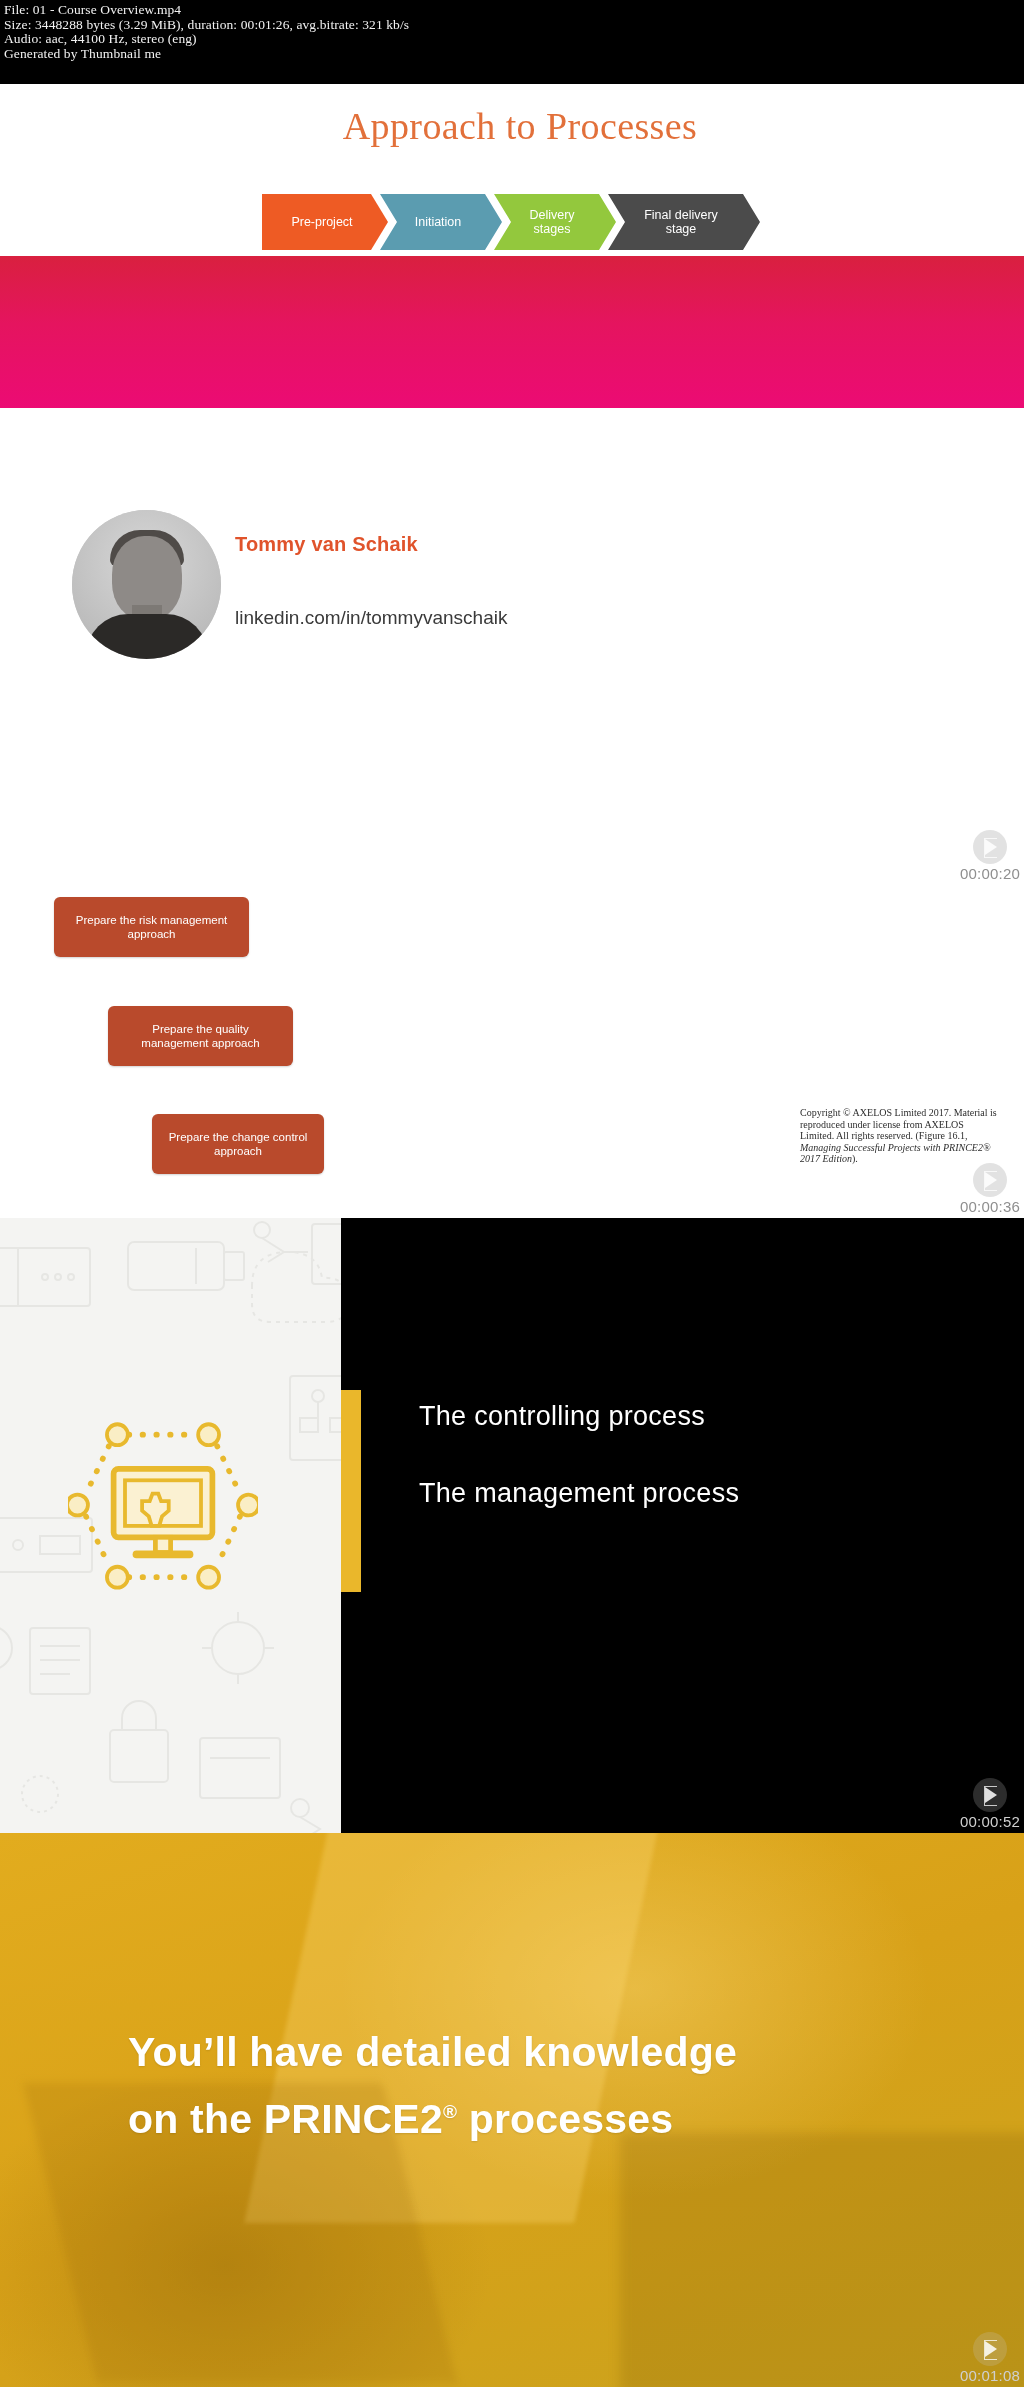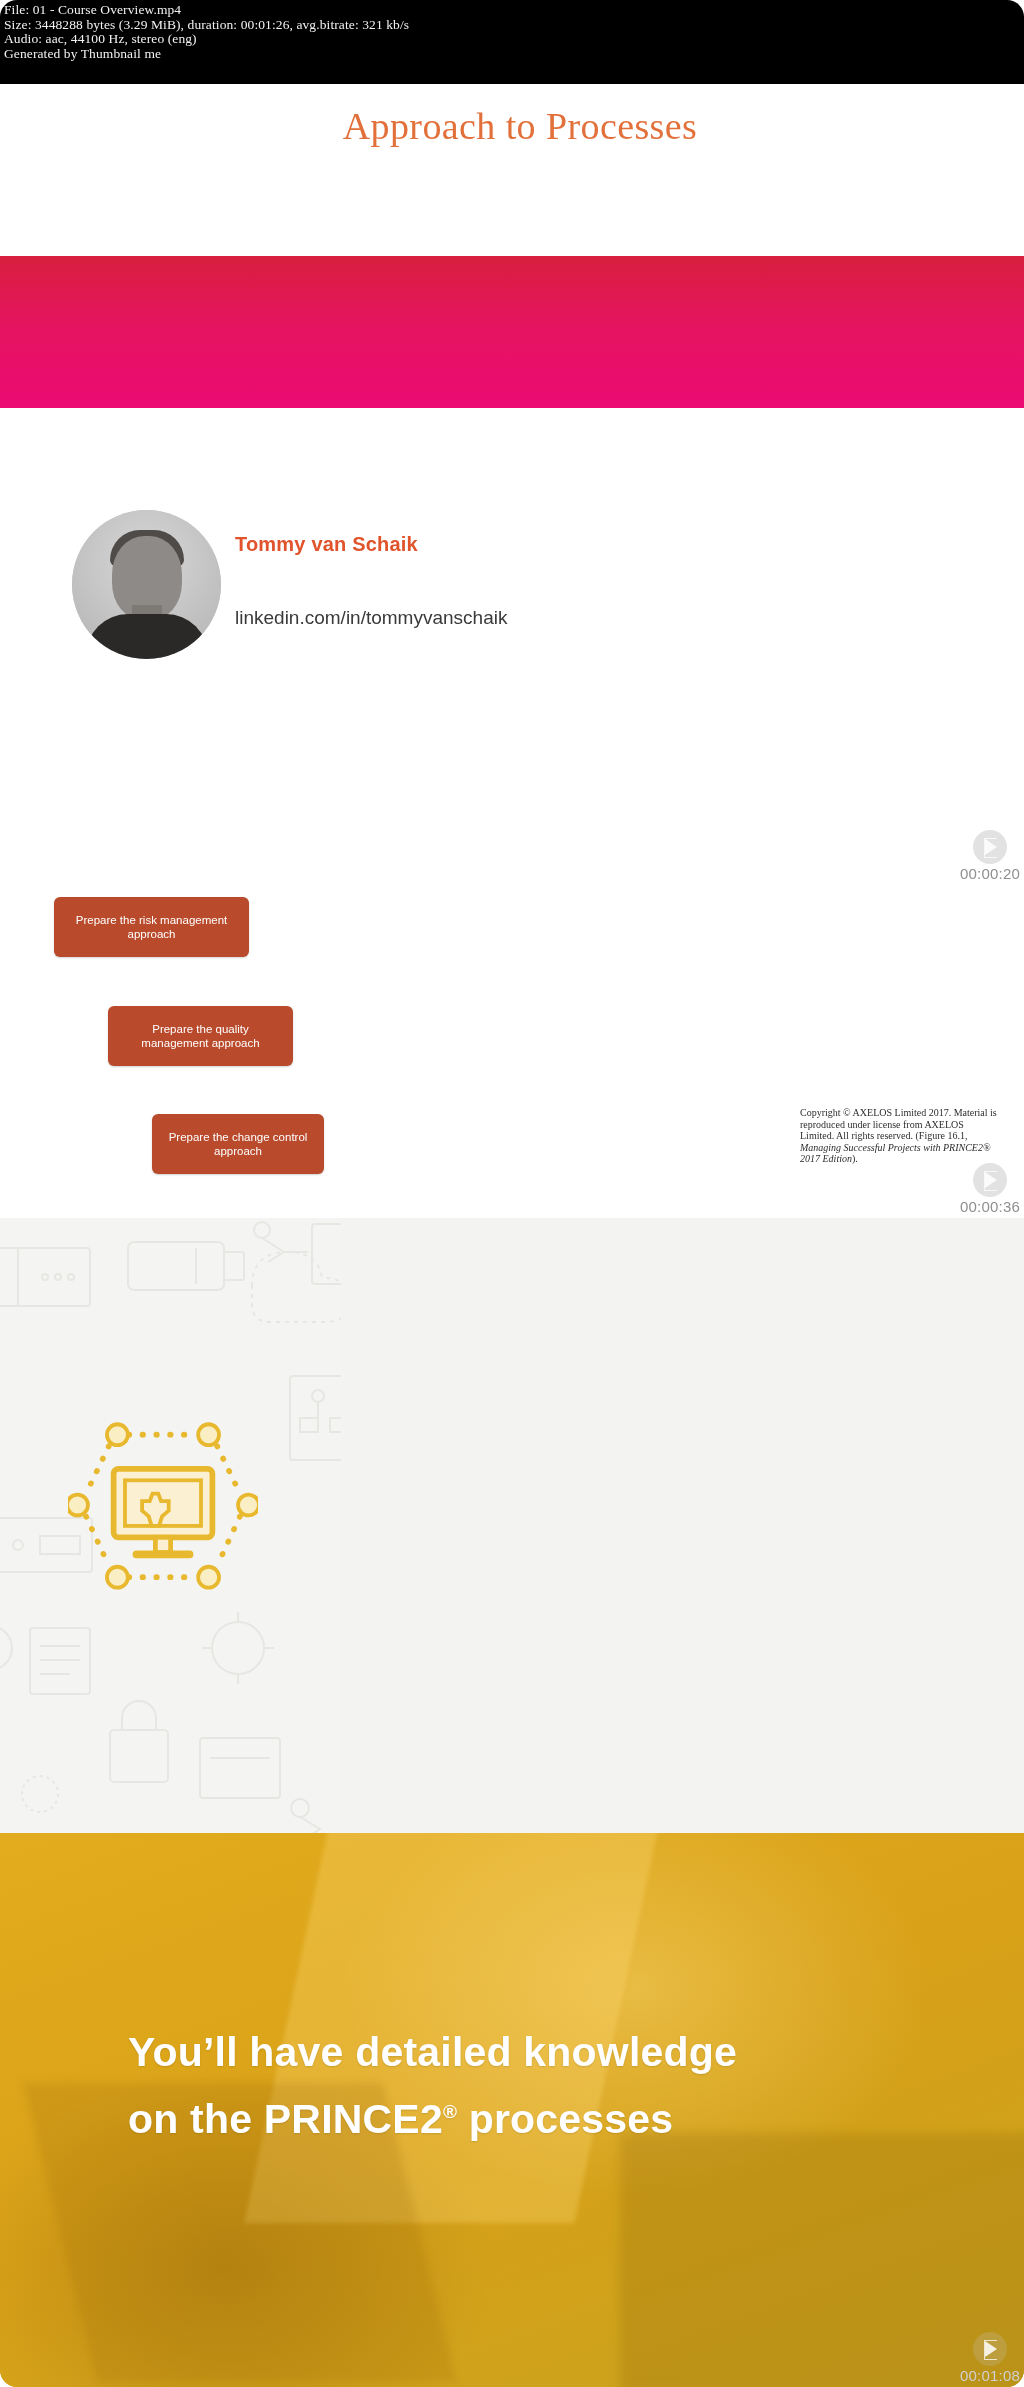--- a/index.html
+++ b/index.html
@@ -2,21 +2,21 @@
 <html><head>
 <meta charset="utf-8">
 <title>Thumbnail Sheet</title>
 <style>
   html,body{margin:0;padding:0;background:#fff;}
   body{
     width:1024px;
     font-family:"Liberation Sans", sans-serif;
     -webkit-font-smoothing:antialiased;
   }
-  .sheet{position:relative;width:1024px;height:2387px;overflow:hidden;background:#fff;border-radius:17px;}
+  .sheet{position:relative;width:1024px;height:2387px;overflow:hidden;background:#fff;}
 
   
   .meta{
     position:absolute;left:0;top:0;width:1024px;height:84px;
     background:#000;color:#f2f2f2;
     font-family:"Liberation Serif", serif;
     font-size:13.5px;line-height:14.6px;
     padding:3px 0 0 4px;box-sizing:border-box;
     letter-spacing:.1px;
   }
@@ -177,20 +177,40 @@
   <div class="meta">
     <div>File: 01 - Course Overview.mp4</div>
     <div>Size: 3448288 bytes (3.29 MiB), duration: 00:01:26, avg.bitrate: 321 kb/s</div>
     <div>Audio: aac, 44100 Hz, stereo (eng)</div>
     <div>Generated by Thumbnail me</div>
   </div>
 
   <div class="thumb" id="t1">
     <div class="slide-title">Approach to Processes</div>
 
+    <div class="chevron-row">
+      <div class="chev" id="c1">
+        <span>Pre-project</span>
+      </div>
+      <div class="chev notch" id="c2">
+        <span>Initiation</span>
+      </div>
+      <div class="chev notch" id="c3">
+        <span>
+          <span style="display:block">Delivery</span>
+          <span style="display:block">stages</span>
+        </span>
+      </div>
+      <div class="chev notch" id="c4">
+        <span>
+          <span style="display:block">Final delivery</span>
+          <span style="display:block">stage</span>
+        </span>
+      </div>
+    </div>
 
     <div class="pinkband top"></div>
 
   </div>
 
   <div class="thumb" id="t2">
     <div class="avatar">
       <div class="bg"></div>
       <div class="hair"></div>
       <div class="head"></div>
@@ -279,20 +299,31 @@
           <line x1="64" y1="176" x2="136" y2="176"></line>
         </g>
         <rect x="48" y="62" width="104" height="72" rx="5" fill="#fbf1d2" stroke="#e8b92e" stroke-width="6"></rect>
         <rect x="60" y="74" width="80" height="48" fill="none" stroke="#e8b92e" stroke-width="4"></rect>
         <path d="M78 96 h8 l3 -8 h6 l3 8 h8 v10 l-7 6 -3 10 h-8 l-3 -10 -7 -6 z" fill="none" stroke="#e8b92e" stroke-width="4"></path>
         <rect x="92" y="134" width="16" height="16" fill="#fbf1d2" stroke="#e8b92e" stroke-width="5"></rect>
         <line x1="72" y1="152" x2="128" y2="152" stroke="#e8b92e" stroke-width="8" stroke-linecap="round"></line>
       </svg>
     </div>
 
+    <div class="t4-right">
+      <div class="yellowbar"></div>
+      <div class="t4list">
+        <div>The controlling process</div>
+        <div>The management process</div>
+      </div>
+      <div class="tsbadge dark">
+        <div class="playcirc ondark"></div>
+        <span>00:00:52</span>
+      </div>
+    </div>
   </div>
 
   <div class="thumb" id="t5">
     <div class="t5bg"></div>
     <div class="t5shape1"></div>
     <div class="t5shape2"></div>
     <div class="t5shape3"></div>
     <div class="t5text">
       <div>You’ll have detailed knowledge</div>
       <div><span>on the PRINCE2</span><sup>®</sup><span> processes</span></div>

